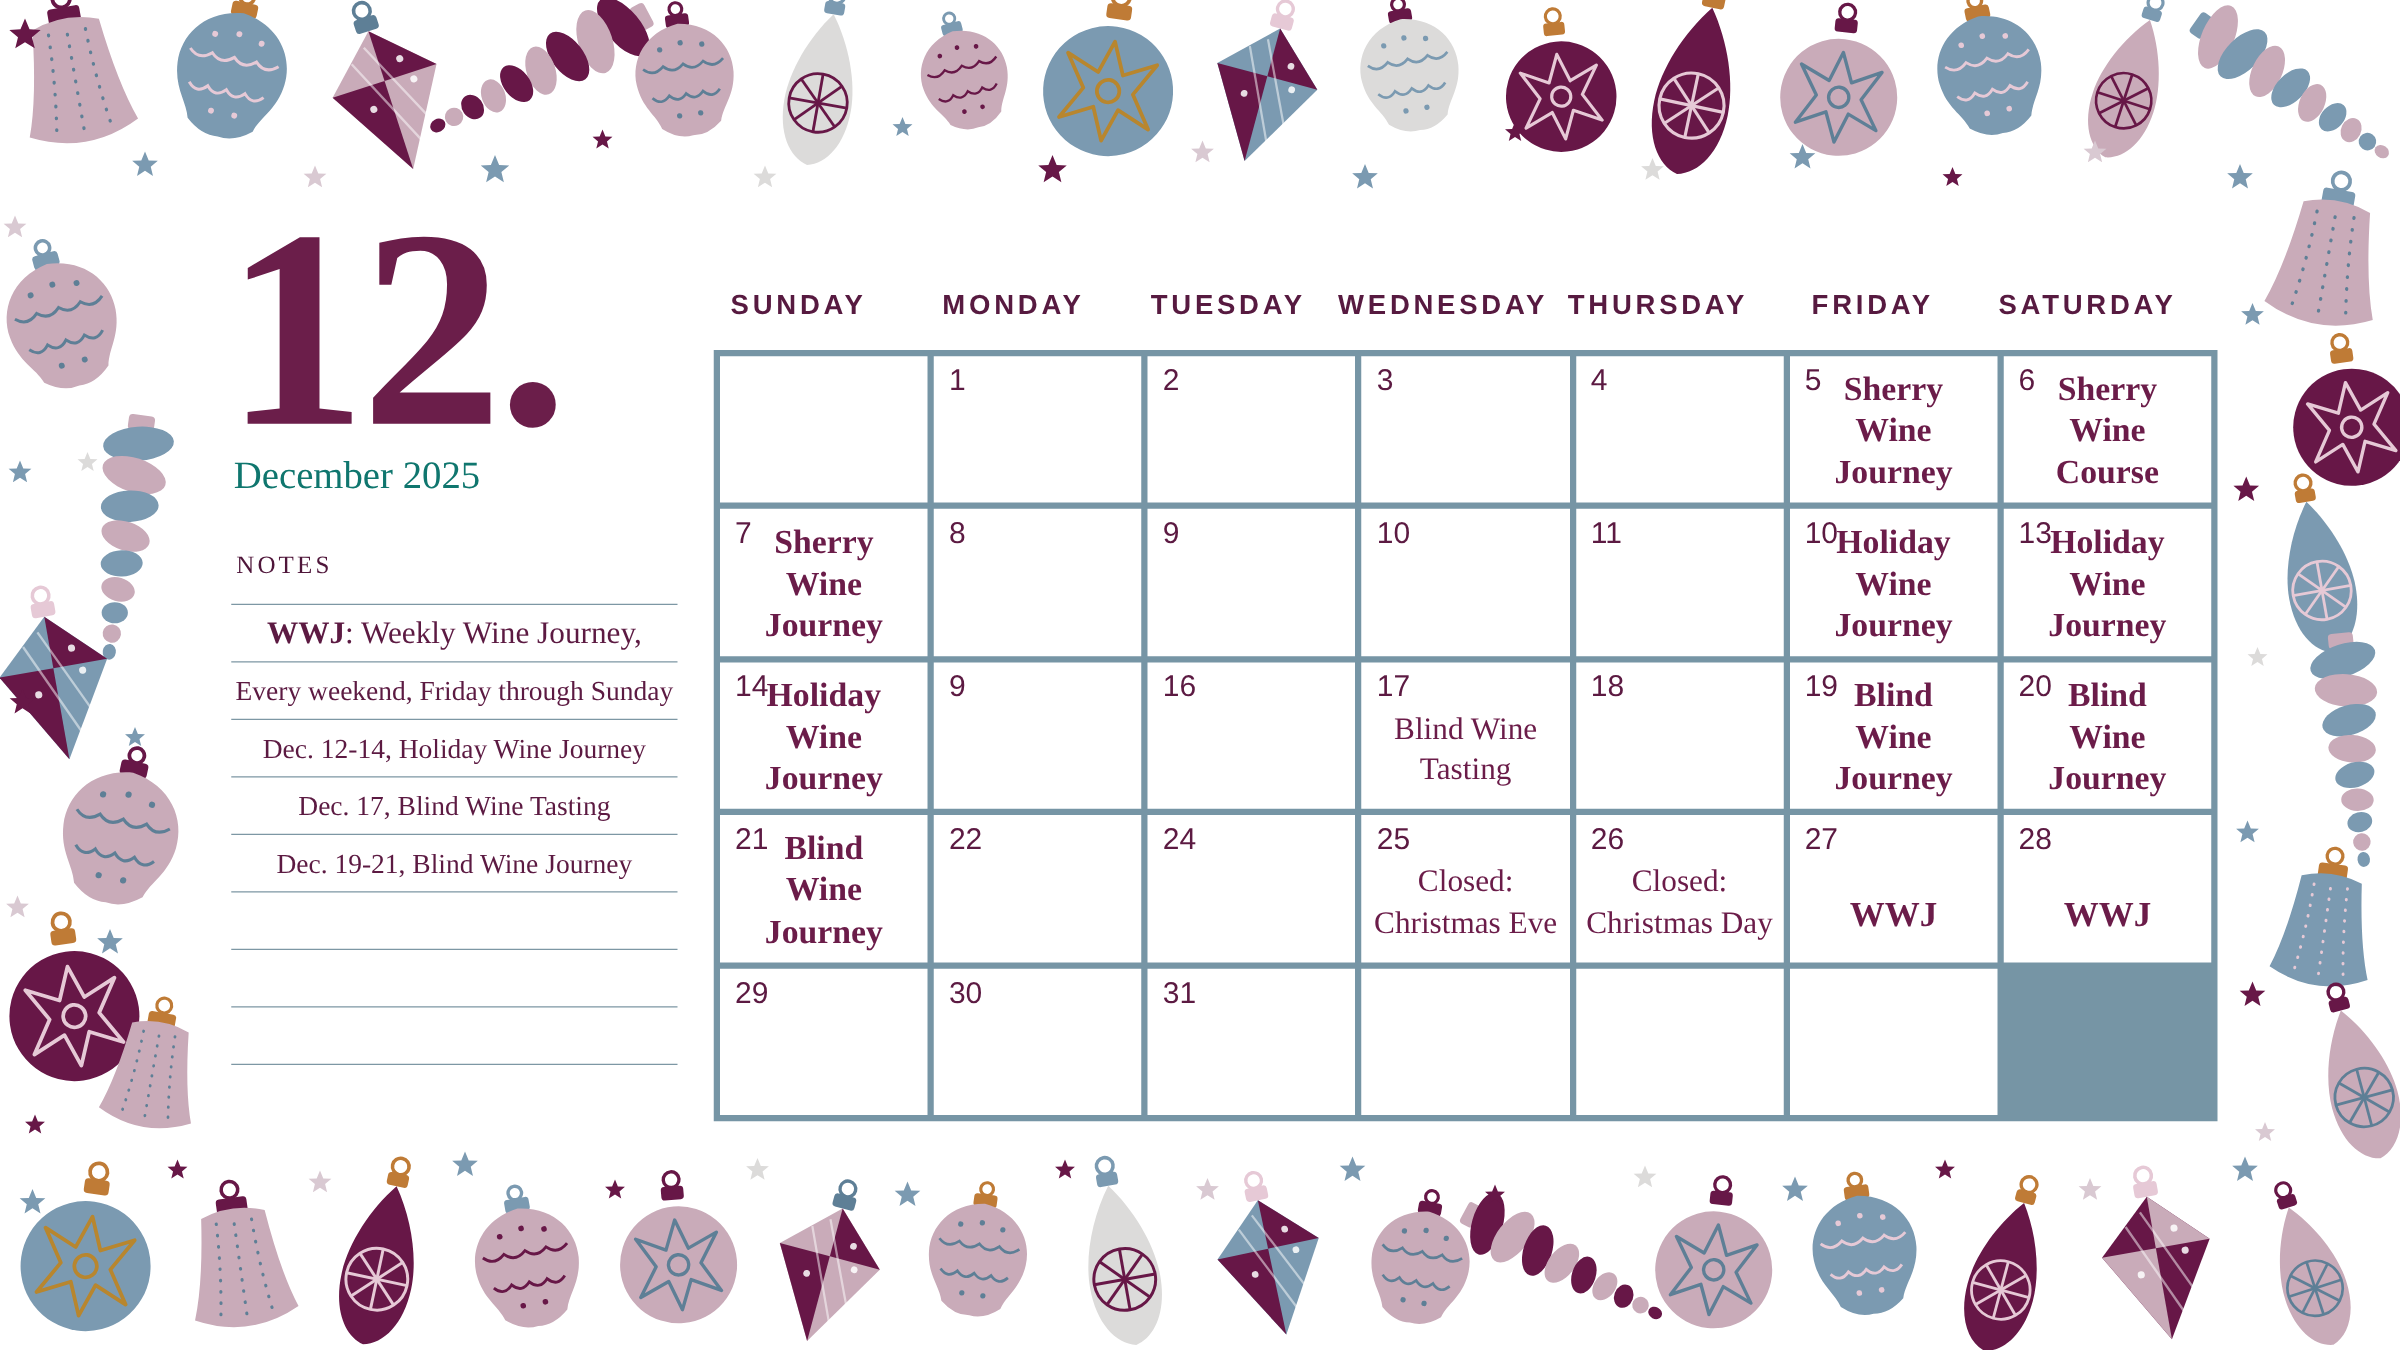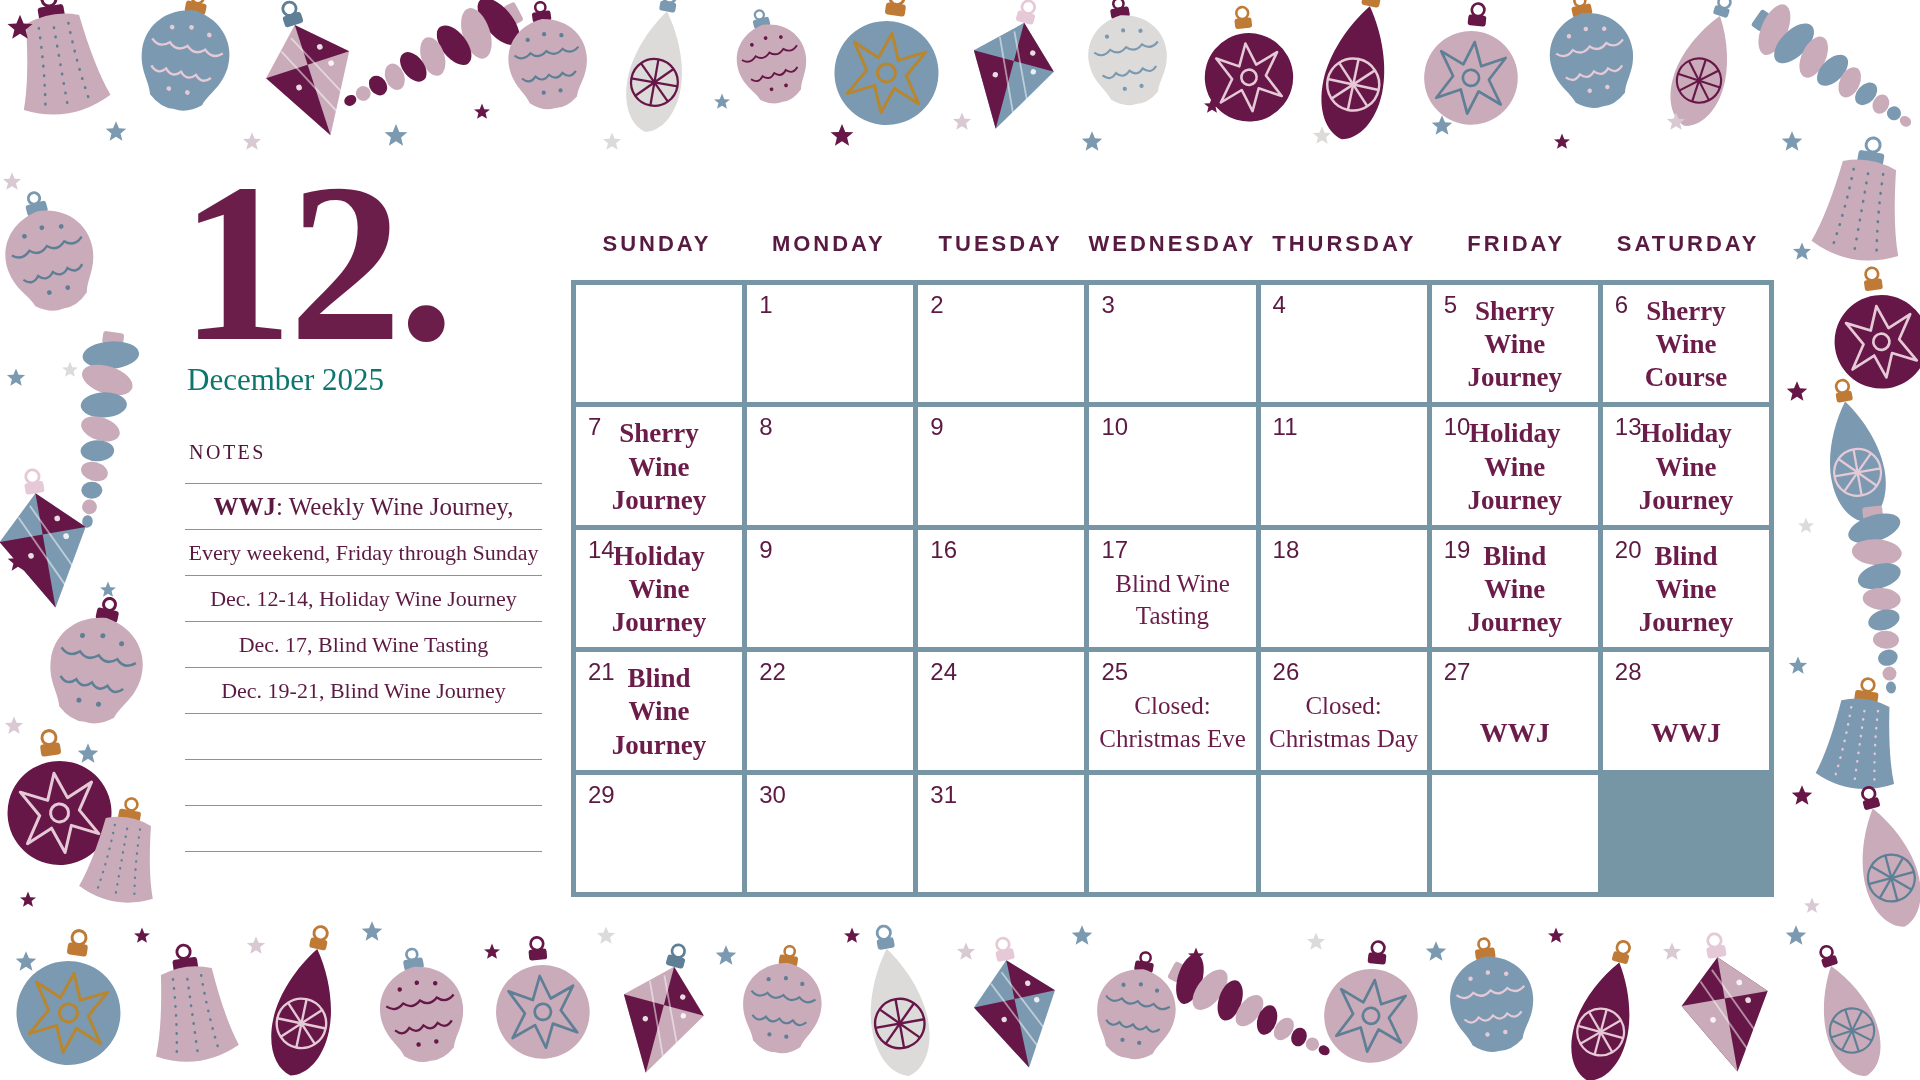--- a/index.html
+++ b/index.html
@@ -13,21 +13,21 @@
   .subtitle{position:absolute;left:187px;top:362px;font-size:31px;color:#0f766e;}
 
   .notes-heading{position:absolute;left:189px;top:441px;font-size:20px;letter-spacing:2.5px;
                  color:#4f163a;}
   .notes{position:absolute;left:185px;top:483px;width:357px;border-top:1.6px solid #7d97a4;}
   .note-row{height:45px;border-bottom:1.6px solid #7d97a4;display:flex;align-items:center;
             justify-content:center;font-size:22px;color:#5c1a42;white-space:nowrap;}
   .note-row.first{font-size:25px;}
   .note-row .lead{font-weight:700;}
 
-  .cal-head{position:absolute;left:571px;top:224px;width:1203px;height:40px;display:grid;
+  .cal-head{position:absolute;left:553px;top:224px;width:1203px;height:40px;display:grid;
             grid-template-columns:repeat(7,1fr);}
   .wd{display:flex;align-items:center;justify-content:center;
       font-family:"Liberation Sans",sans-serif;font-weight:700;font-size:22px;
       letter-spacing:3px;color:#571a40;}
 
   .cal-grid{position:absolute;left:571px;top:280px;width:1203px;height:617px;display:grid;
             grid-template-columns:repeat(7,1fr);grid-template-rows:repeat(5,1fr);
             background:#7695a5;gap:5px;padding:5px;box-sizing:border-box;}
   .cell{background:#ffffff;position:relative;}
   .date{position:absolute;top:6px;left:12px;font-family:"Liberation Sans",sans-serif;

